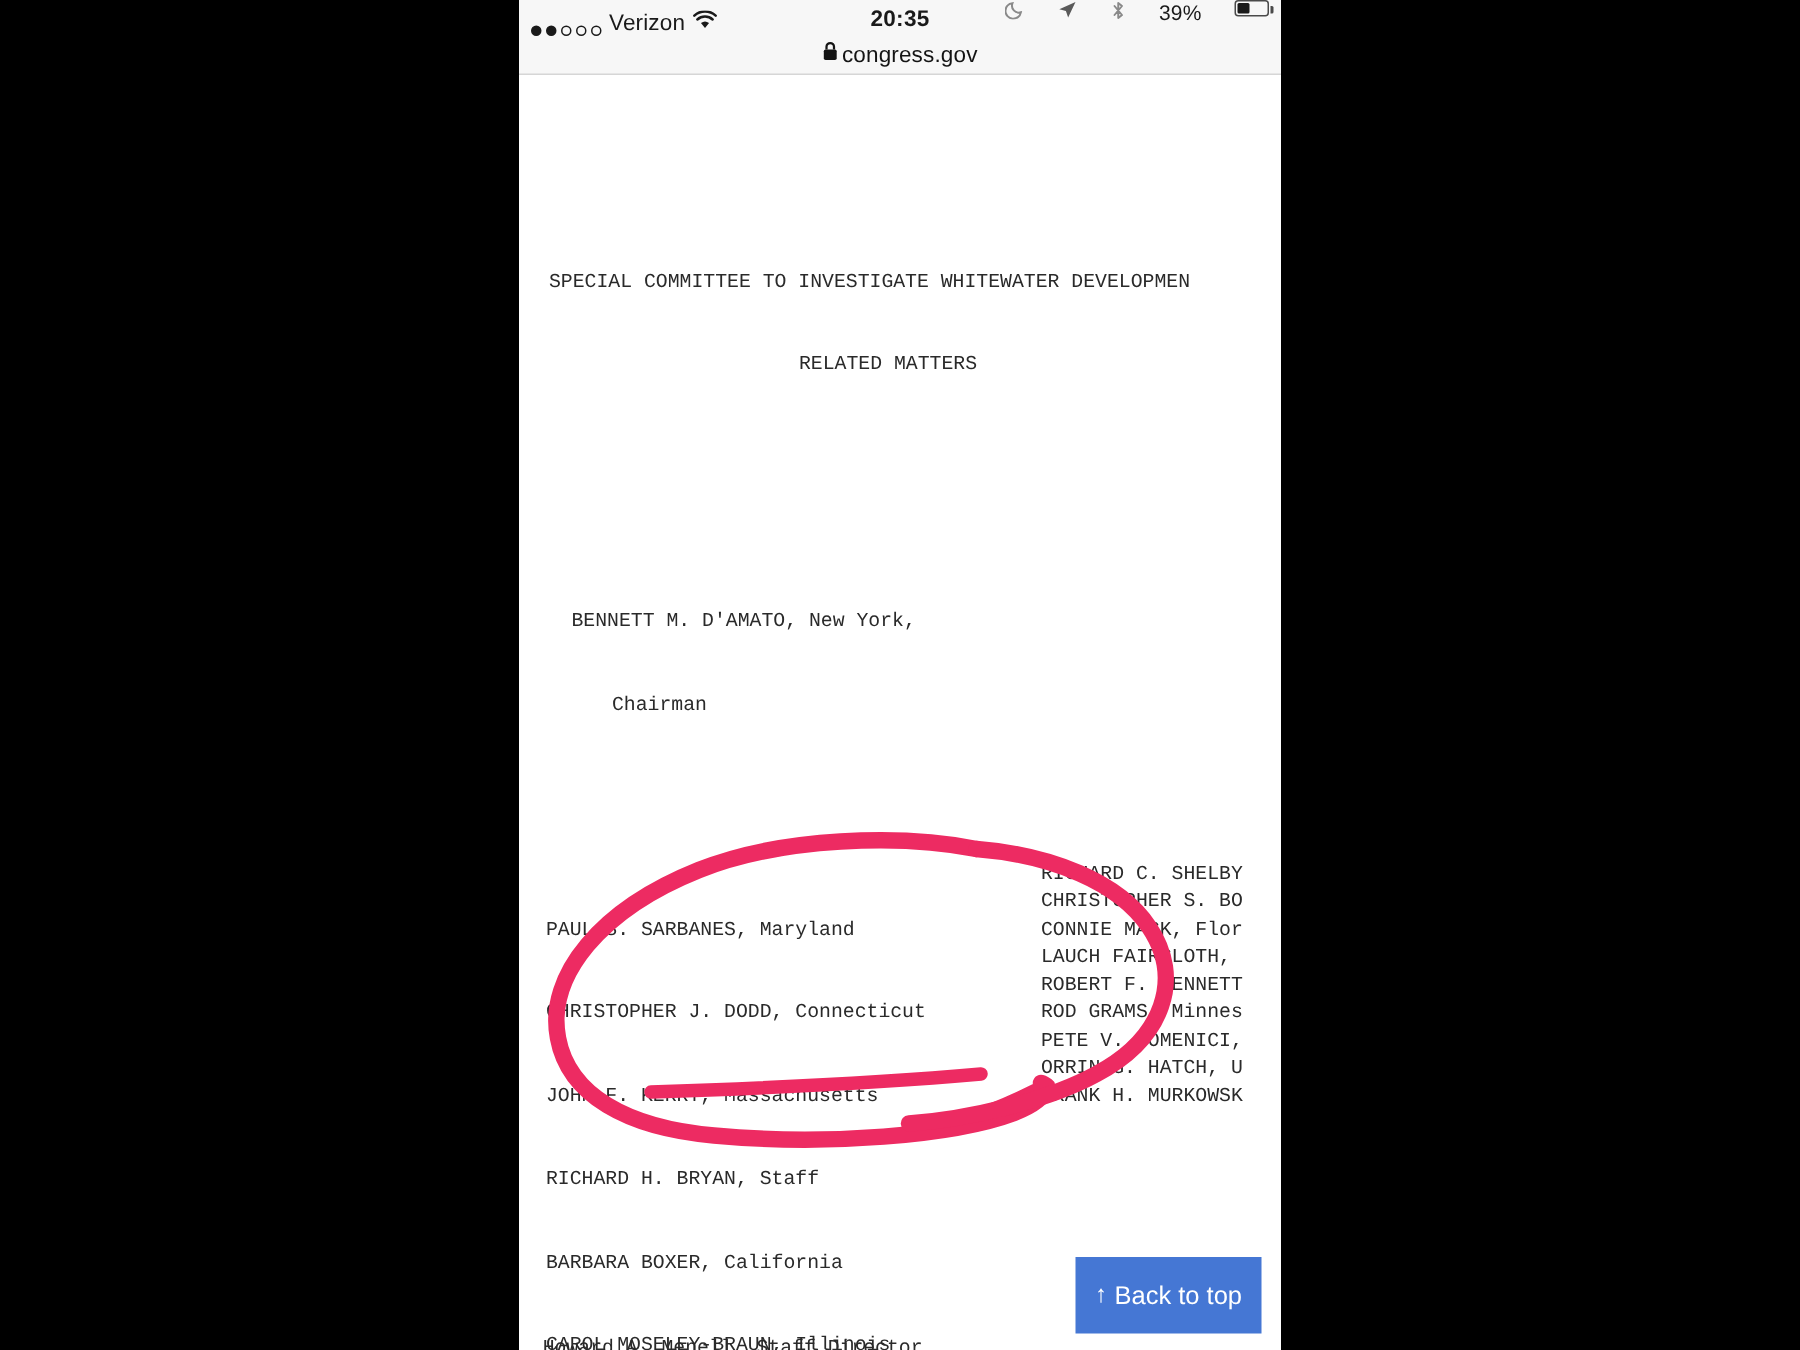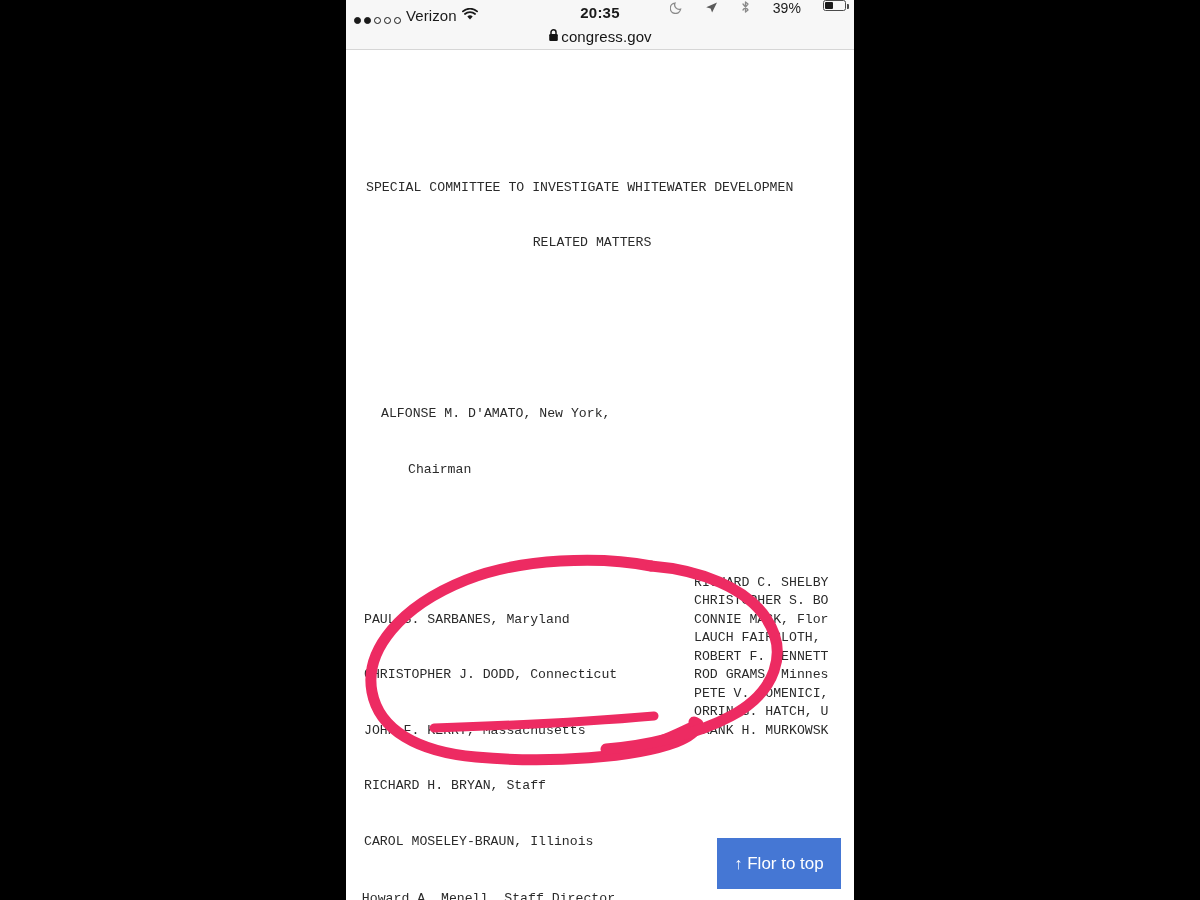--- a/index.html
+++ b/index.html
@@ -281,30 +281,31 @@
     </div>
 
     <div id="doc">
 
       <div id="title-block">
         <div class="doc-line" id="title-line-1">SPECIAL COMMITTEE TO INVESTIGATE WHITEWATER DEVELOPMEN</div>
         <div class="doc-line" id="title-line-2">RELATED MATTERS</div>
       </div>
 
       <div id="chairman-block">
-        <div class="doc-line" id="chairman-name">ALFONSE M. D'AMATO, New York,</div>
+        <div class="doc-line" id="chairman-name">BENNETT M. D'AMATO, New York,</div>
         <div class="doc-line" id="chairman-role">Chairman</div>
       </div>
 
       <div id="members">
         <div id="members-left">
           <div class="doc-line">PAUL S. SARBANES, Maryland</div>
           <div class="doc-line">CHRISTOPHER J. DODD, Connecticut</div>
           <div class="doc-line">JOHN F. KERRY, Massachusetts</div>
           <div class="doc-line">RICHARD H. BRYAN, Staff</div>
+          <div class="doc-line">BARBARA BOXER, California</div>
           <div class="doc-line">CAROL MOSELEY-BRAUN, Illinois</div>
           
           
         </div>
         <div id="members-right">
           <div class="doc-line">RICHARD C. SHELBY</div>
           <div class="doc-line">CHRISTOPHER S. BO</div>
           <div class="doc-line">CONNIE MACK, Flor</div>
           <div class="doc-line">LAUCH FAIRCLOTH,</div>
           <div class="doc-line">ROBERT F. BENNETT</div>
@@ -351,17 +352,17 @@
                C 355 570, 400 588, 420 618
                C 443 652, 430 692, 385 716
                C 352 734, 300 746, 260 749" fill="none" stroke="#ED2B62" stroke-width="11" stroke-linecap="round" stroke-linejoin="round"></path>
 
       <path d="M 88 728
                C 150 726, 240 722, 308 716" fill="none" stroke="#ED2B62" stroke-width="9" stroke-linecap="round"></path>
     </svg>
 
     <div id="back-to-top">
       <span id="back-to-top-arrow">↑</span>
-      <span>Flor to top</span>
+      <span>Back to top</span>
     </div>
 
   </div>
 </div>
 
 </body></html>

